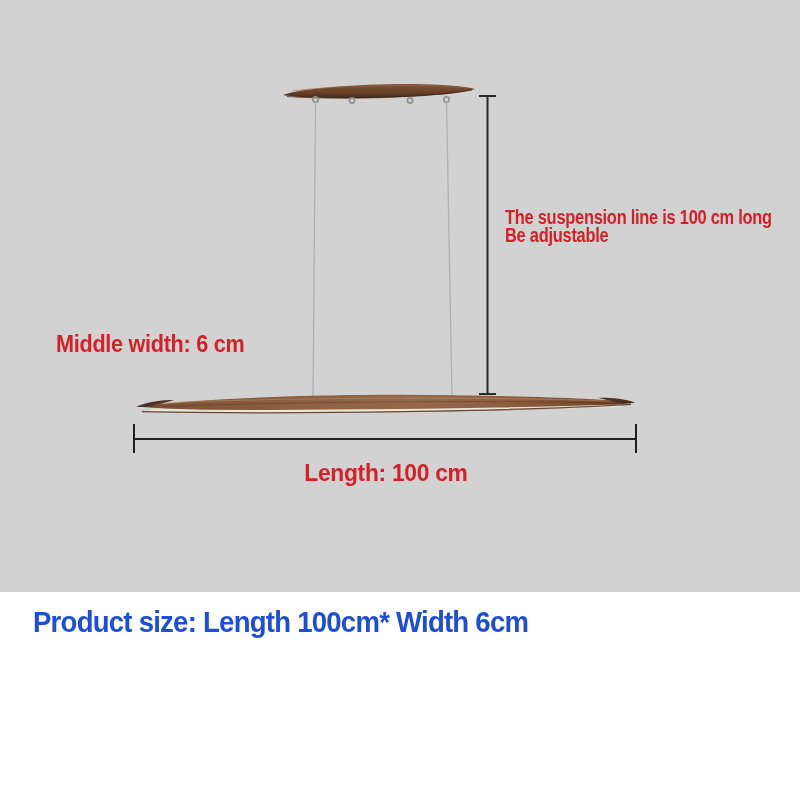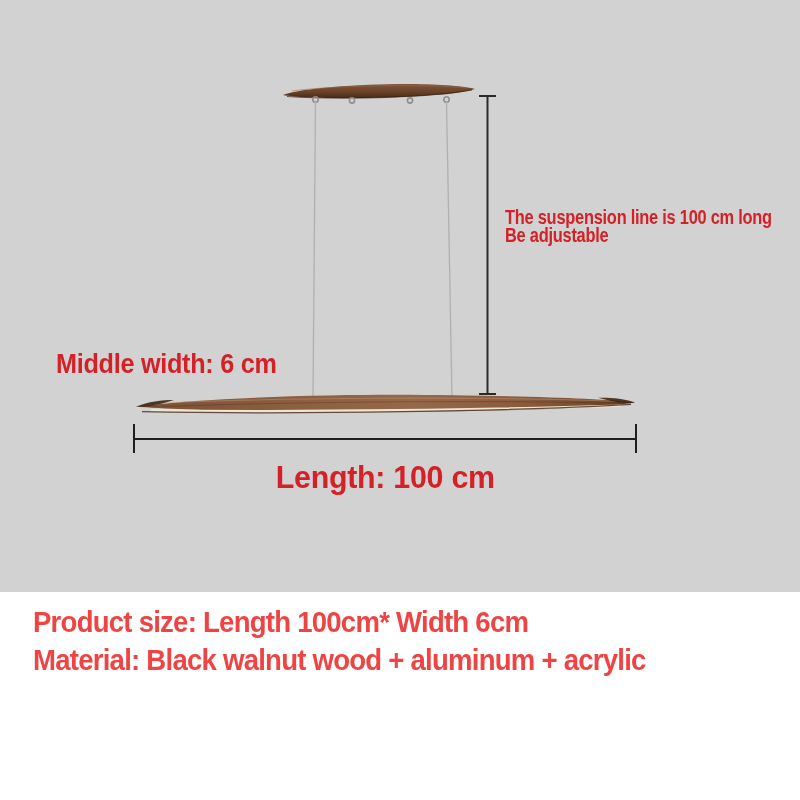--- a/index.html
+++ b/index.html
@@ -20,28 +20,28 @@
 
   .red-label {
     position:absolute; color:#d32127; font-weight:bold; white-space:nowrap;
     line-height:1.1;
   }
   .rl-inner { display:inline-block; transform-origin:0 50%; letter-spacing:-0.3px; }
   .lbl-susp1 { left:505px; top:206px; font-size:20px; }
   .lbl-susp1 .rl-inner { transform:scaleX(0.82); }
   .lbl-susp2 { left:505px; top:224px; font-size:20px; }
   .lbl-susp2 .rl-inner { transform:scaleX(0.82); }
-  .lbl-midwidth { left:56px; top:349px; font-size:28px; }
+  .lbl-midwidth { left:56px; top:331px; font-size:24px; }
   .lbl-midwidth .rl-inner { transform:scaleX(0.90); }
-  .lbl-length { left:134px; top:460px; width:503px; text-align:center; font-size:32px; }
+  .lbl-length { left:134px; top:460px; width:503px; text-align:center; font-size:24px; }
   .lbl-length .rl-inner { transform:scaleX(0.95); transform-origin:50% 50%; }
 
   .spec-block {
     position:absolute; left:33px; top:604px; width:760px;
-    color:#ef4444; font-size:29px; font-weight:bold; line-height:37.5px;
+    color:#1d4ed8; font-size:29px; font-weight:bold; line-height:37.5px;
   }
   .spec-line { white-space:nowrap; }
   .spec-line > span {
     display:inline-block; transform:scaleX(0.95); transform-origin:0 50%;
     letter-spacing:-0.8px; white-space:nowrap;
   }
 </style>
 </head>
 <body>
 
@@ -119,18 +119,15 @@
     </div>
     <div class="red-label lbl-length">
       <span class="rl-inner">Length: 100 cm</span>
     </div>
   </div>
 
   <div class="spec-block">
     <div class="spec-line">
       <span>Product size: Length 100cm* Width 6cm</span>
     </div>
-    <div class="spec-line">
-      <span>Material: Black walnut wood + aluminum + acrylic</span>
-    </div>
   </div>
 
 </div>
 
 </body></html>

